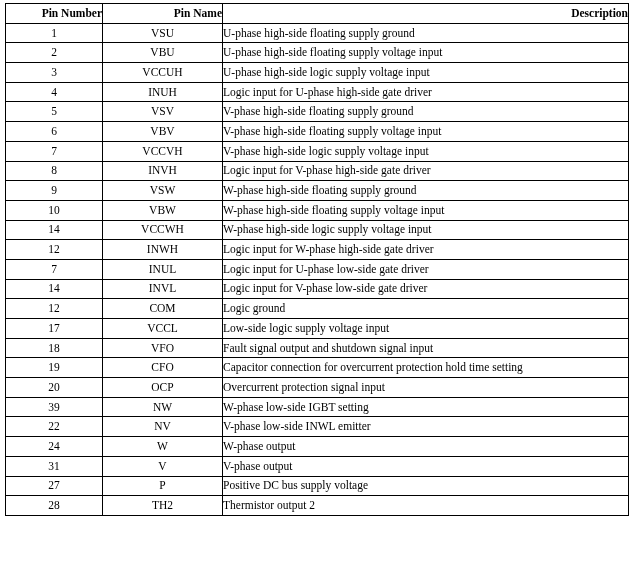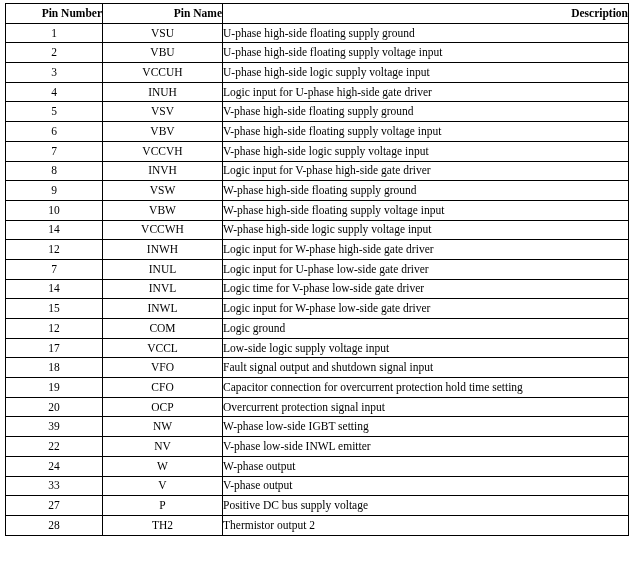--- a/index.html
+++ b/index.html
@@ -146,26 +146,21 @@
           <td class="cell-description">Logic input for W-phase high-side gate driver</td>
         </tr>
         <tr>
           <td class="cell-pin-number">7</td>
           <td class="cell-pin-name">INUL</td>
           <td class="cell-description">Logic input for U-phase low-side gate driver</td>
         </tr>
         <tr>
           <td class="cell-pin-number">14</td>
           <td class="cell-pin-name">INVL</td>
-          <td class="cell-description">Logic time for V-phase low-side gate driver</td>
-        </tr>
-        <tr>
-          <td class="cell-pin-number">15</td>
-          <td class="cell-pin-name">INWL</td>
-          <td class="cell-description">Logic input for W-phase low-side gate driver</td>
+          <td class="cell-description">Logic input for V-phase low-side gate driver</td>
         </tr>
         <tr>
           <td class="cell-pin-number">12</td>
           <td class="cell-pin-name">COM</td>
           <td class="cell-description">Logic ground</td>
         </tr>
         <tr>
           <td class="cell-pin-number">17</td>
           <td class="cell-pin-name">VCCL</td>
           <td class="cell-description">Low-side logic supply voltage input</td>
@@ -194,21 +189,21 @@
           <td class="cell-pin-number">22</td>
           <td class="cell-pin-name">NV</td>
           <td class="cell-description">V-phase low-side INWL emitter</td>
         </tr>
         <tr>
           <td class="cell-pin-number">24</td>
           <td class="cell-pin-name">W</td>
           <td class="cell-description">W-phase output</td>
         </tr>
         <tr>
-          <td class="cell-pin-number">33</td>
+          <td class="cell-pin-number">31</td>
           <td class="cell-pin-name">V</td>
           <td class="cell-description">V-phase output</td>
         </tr>
         <tr>
           <td class="cell-pin-number">27</td>
           <td class="cell-pin-name">P</td>
           <td class="cell-description">Positive DC bus supply voltage</td>
         </tr>
         <tr>
           <td class="cell-pin-number">28</td>

